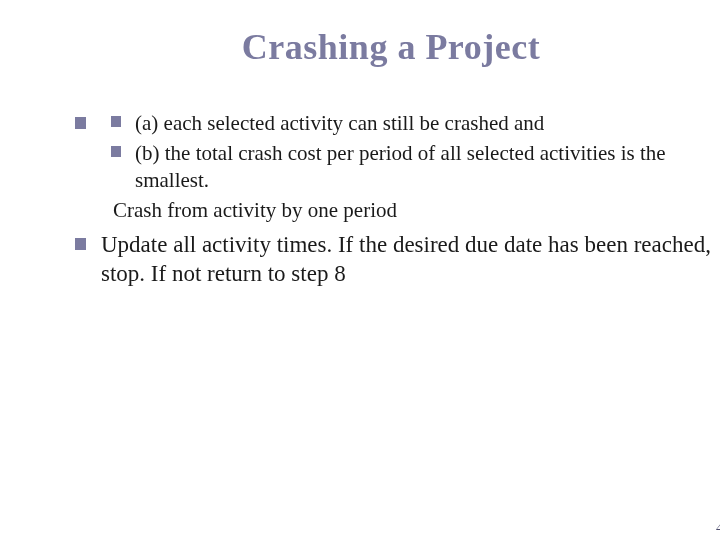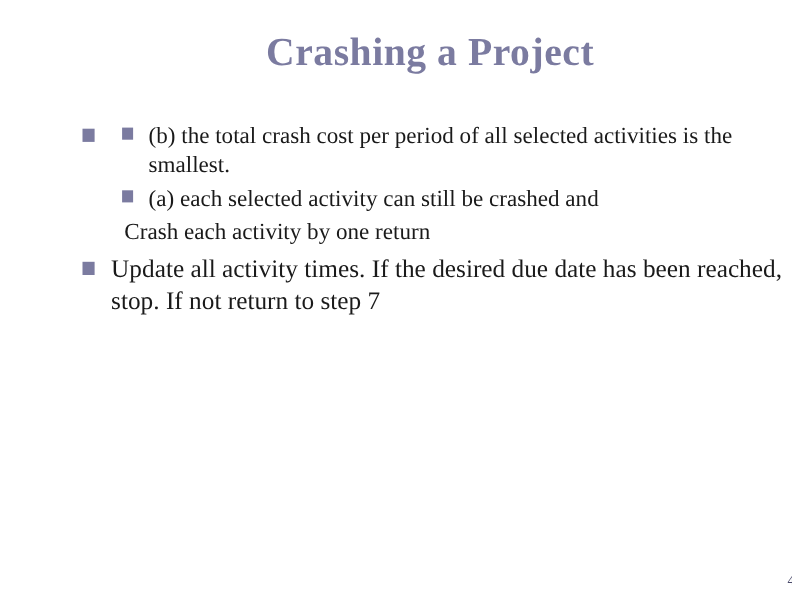--- a/index.html
+++ b/index.html
@@ -91,31 +91,31 @@
 <div class="slide">
 
   <div class="title">Crashing a Project</div>
 
   <ul class="outer">
 
     <li>
 
       <ul class="inner">
         <li class="bulleted">
+          <span>(a) each selected activity can still be crashed and</span>
+        </li>
+        <li class="bulleted">
           <span>(b) the total crash cost per period of all selected activities is the smallest.</span>
         </li>
-        <li class="bulleted">
-          <span>(a) each selected activity can still be crashed and</span>
-        </li>
         <li class="nobullet">
-          <span>Crash each activity by one return</span>
+          <span>Crash from activity by one period</span>
         </li>
       </ul>
     </li>
 
     <li>
-      <span>Update all activity times. If the desired due date has been reached, stop. If not return to step 7</span>
+      <span>Update all activity times. If the desired due date has been reached, stop. If not return to step 8</span>
     </li>
 
   </ul>
 
   <div class="page-num">43</div>
 </div>
 
 </body></html>

